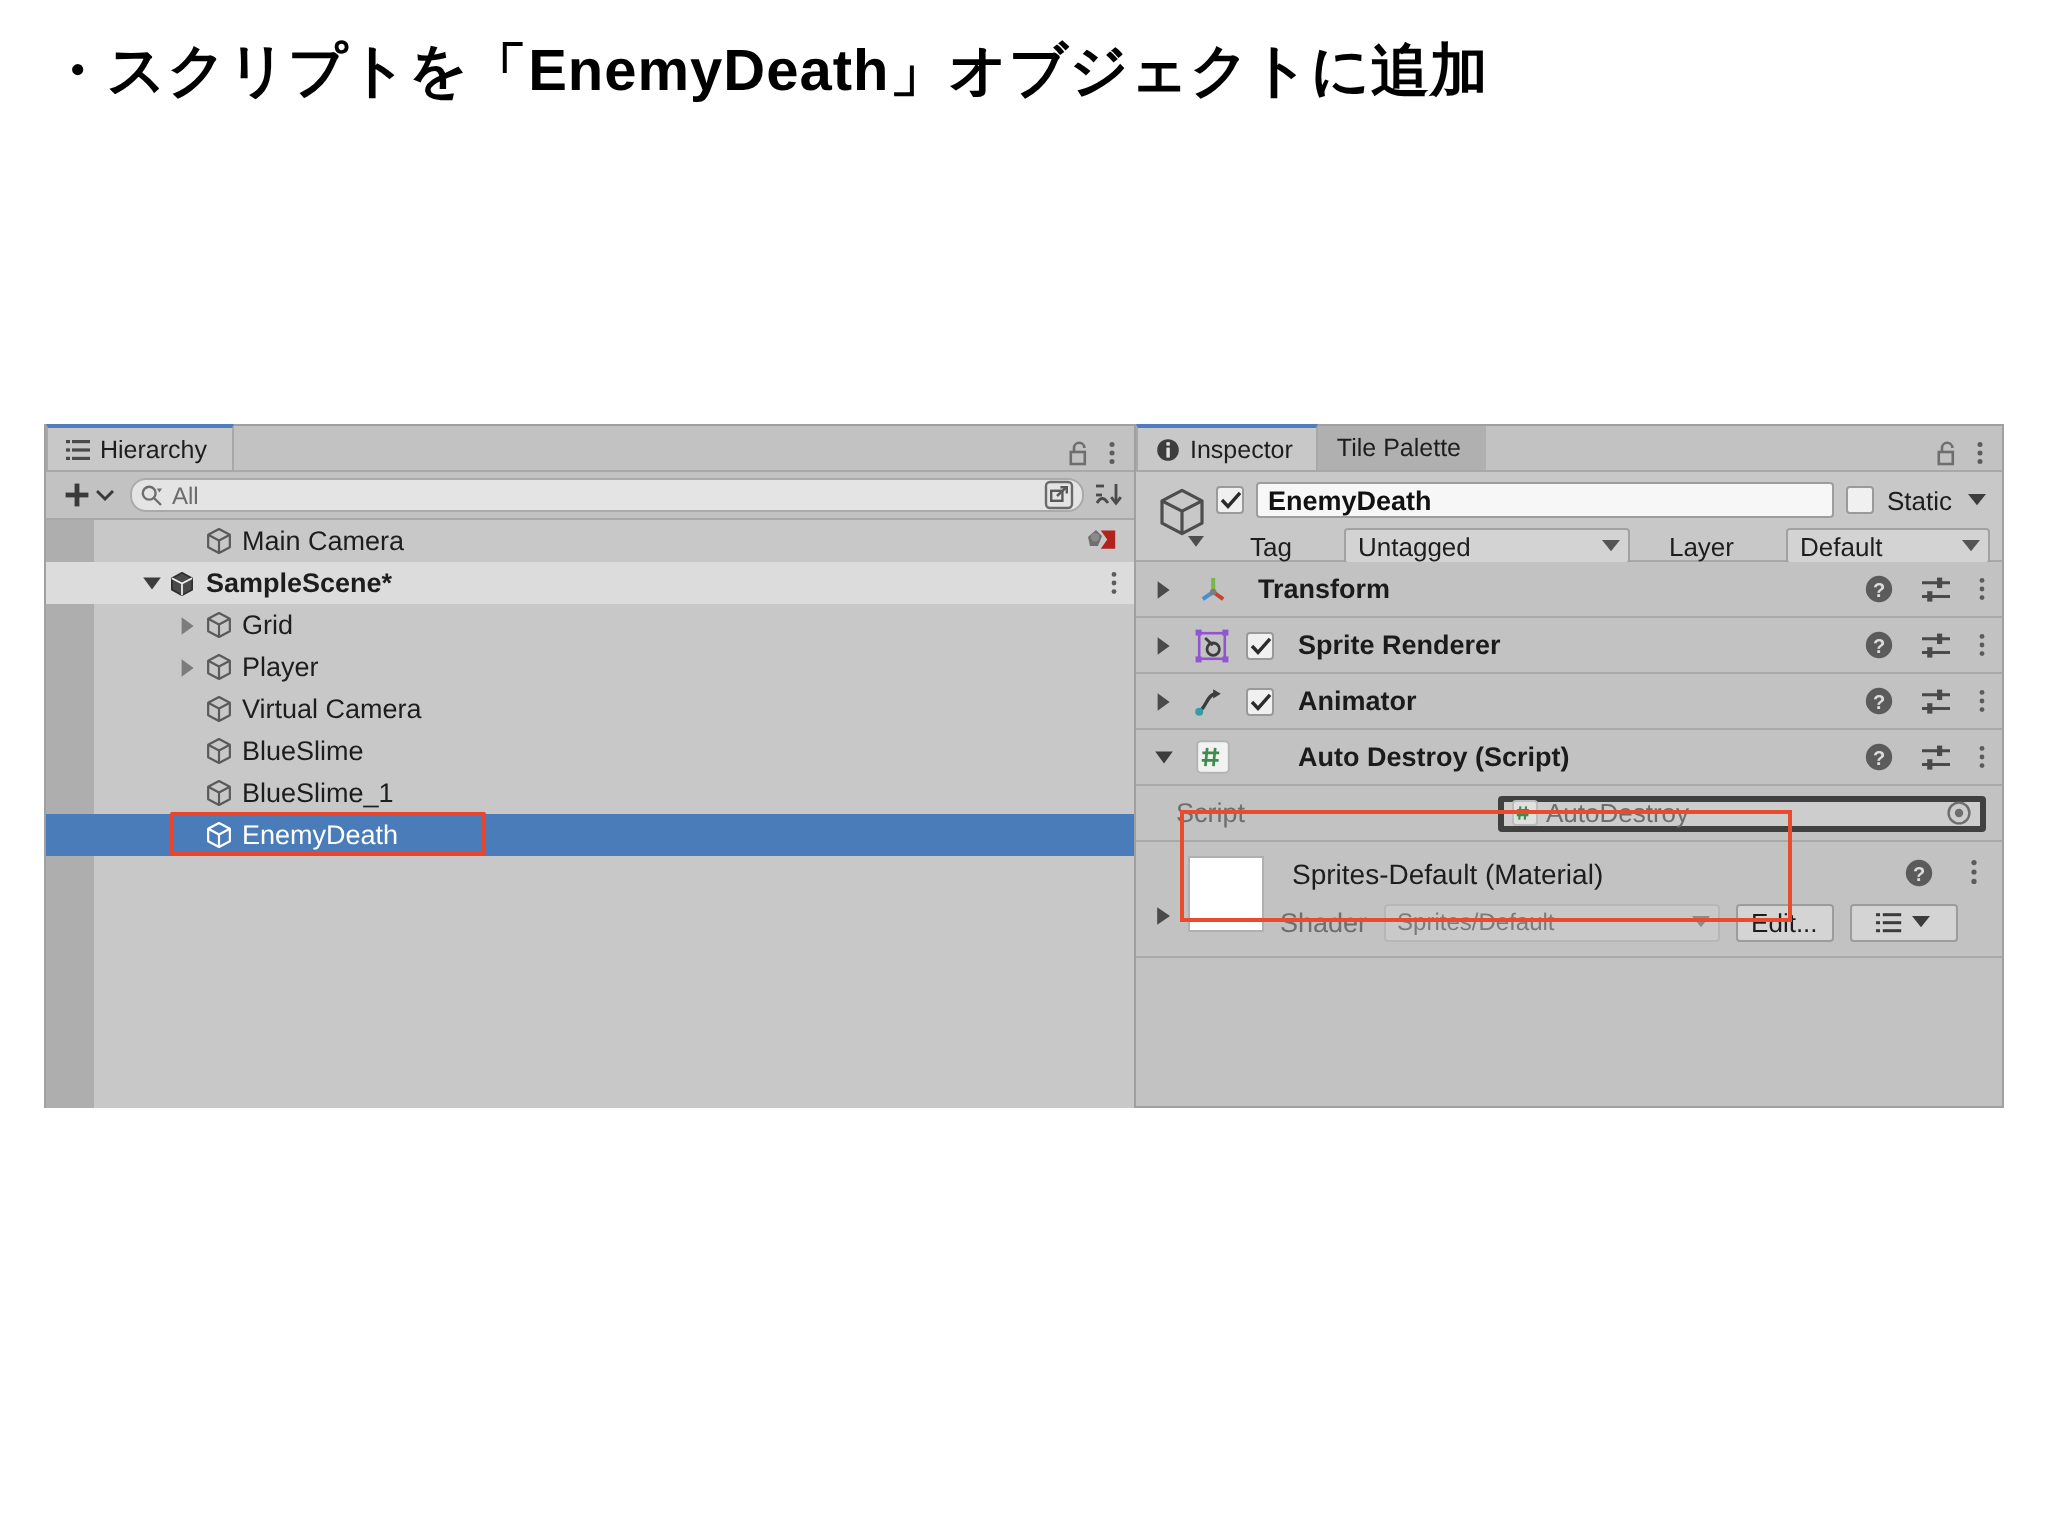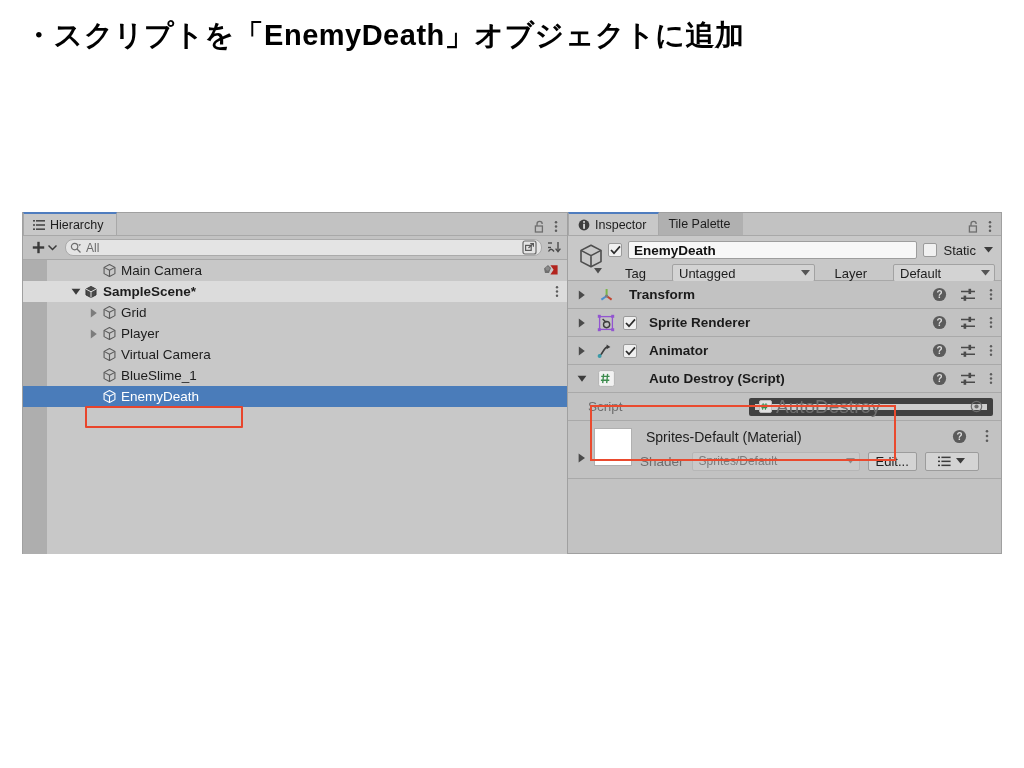--- a/index.html
+++ b/index.html
@@ -117,22 +117,22 @@
   .comp .cico{width:22px;display:flex;justify-content:center;align-items:center;}
   .comp .cname{font-weight:bold;font-size:13.5px;color:#1b1b1b;margin-left:6px;}
   .comp .crt{margin-left:auto;display:flex;align-items:center;gap:13px;}
 
   .scriptrow{
     height:28px;background:#c2c2c2;display:flex;align-items:center;
     padding:0 8px 0 6px;border-bottom:1px solid #a9a9a9;
   }
   .scriptrow .slab{width:175px;padding-left:14px;color:#6e6e6e;font-size:13.5px;}
   .objfield{
-    flex:1;height:18px;background:#cdcdcd;border:6px solid #404040;border-radius:2px;
-    display:flex;align-items:center;padding:0 4px;gap:4px;color:#6e6e6e;font-size:19px;
+    flex:1;height:18px;background:#cdcdcd;border:3px solid #404040;border-radius:2px;
+    display:flex;align-items:center;padding:0 4px;gap:4px;color:#6e6e6e;font-size:13px;
   }
   .objfield .of-right{margin-left:auto;display:flex;align-items:center;}
 
   .mat{
     height:58px;background:#c2c2c2;border-bottom:1px solid #a9a9a9;
     position:relative;padding:6px 8px 0 6px;
   }
   .mat-sw{
     position:absolute;left:26px;top:7px;width:38px;height:38px;
     background:#ffffff;border:1px solid #b0b0b0;
@@ -325,20 +325,31 @@
           <div class="row">
             <div style="width: 64px;"></div>
             <span class="tri"></span>
             <span class="cubeico">
               <svg width="15" height="15" viewBox="0 0 26 26">
                 <path d="M13 2.6 L22.4 7.6 L22.4 18.4 L13 23.4 L3.6 18.4 L3.6 7.6 Z" fill="none" stroke="#5a5a5a" stroke-width="1.9" stroke-linejoin="round"></path>
                 <path d="M3.6 7.6 L13 12.6 L22.4 7.6 M13 12.6 L13 23.4" fill="none" stroke="#5a5a5a" stroke-width="1.9" stroke-linejoin="round"></path>
               </svg>
             </span>
             <span class="lbl">Virtual Camera</span>
+          </div>
+          <div class="row">
+            <div style="width: 64px;"></div>
+            <span class="tri"></span>
+            <span class="cubeico">
+              <svg width="15" height="15" viewBox="0 0 26 26">
+                <path d="M13 2.6 L22.4 7.6 L22.4 18.4 L13 23.4 L3.6 18.4 L3.6 7.6 Z" fill="none" stroke="#5a5a5a" stroke-width="1.9" stroke-linejoin="round"></path>
+                <path d="M3.6 7.6 L13 12.6 L22.4 7.6 M13 12.6 L13 23.4" fill="none" stroke="#5a5a5a" stroke-width="1.9" stroke-linejoin="round"></path>
+              </svg>
+            </span>
+            <span class="lbl">BlueSlime</span>
           </div>
           <div class="row">
             <div style="width: 64px;"></div>
             <span class="tri"></span>
             <span class="cubeico">
               <svg width="15" height="15" viewBox="0 0 26 26">
                 <path d="M13 2.6 L22.4 7.6 L22.4 18.4 L13 23.4 L3.6 18.4 L3.6 7.6 Z" fill="none" stroke="#5a5a5a" stroke-width="1.9" stroke-linejoin="round"></path>
                 <path d="M3.6 7.6 L13 12.6 L22.4 7.6 M13 12.6 L13 23.4" fill="none" stroke="#5a5a5a" stroke-width="1.9" stroke-linejoin="round"></path>
               </svg>
             </span>

